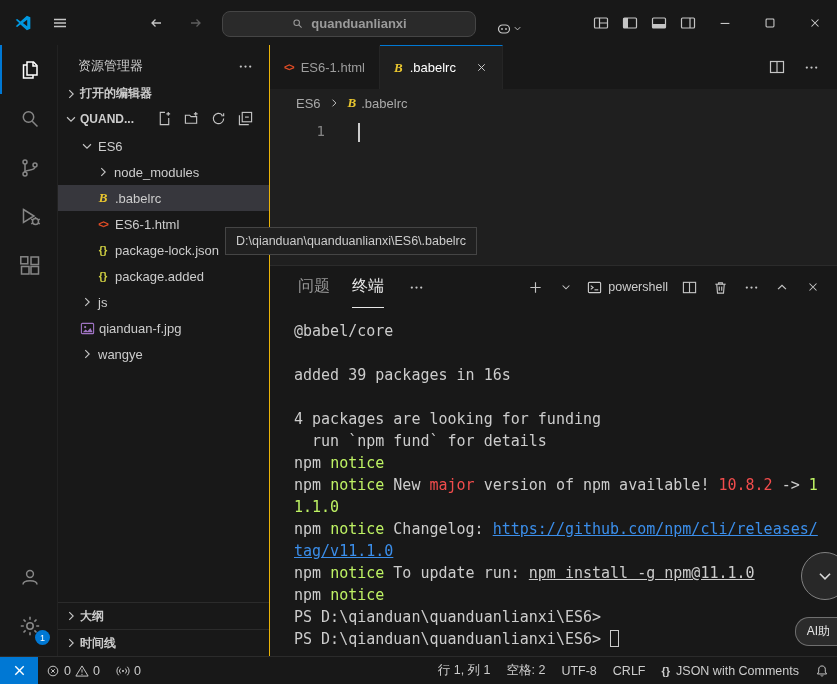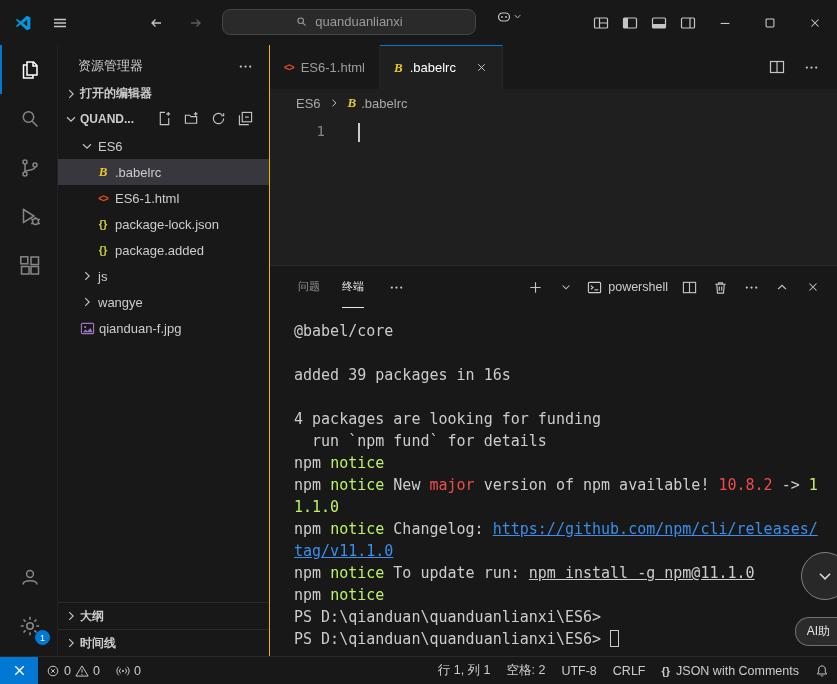--- a/index.html
+++ b/index.html
@@ -4,21 +4,21 @@
 <style>
   * { margin:0; padding:0; box-sizing:border-box; }
   html,body { width:837px; height:684px; overflow:hidden; background:#181818;
               font-family:"Liberation Sans",sans-serif; }
   .app { position:relative; width:837px; height:684px; display:flex; flex-direction:column; color:#cccccc; }
   svg { display:block; }
 
   
   .titlebar { flex:0 0 45px; display:flex; align-items:center; background:#181818; }
   .tb-left { display:flex; align-items:center; gap:18px; padding-left:14px; width:142px; }
-  .tb-center { display:flex; align-items:flex-start; gap:12px; }
+  .tb-center { display:flex; align-items:flex-end; gap:12px;font-weight:bold; }
   .nav-btn { width:28px; height:28px; display:flex; align-items:center; justify-content:center; color:#c5c5c5; }
   .nav-btn.dim { opacity:.4; }
   .searchbox { width:254px; height:26px; background:#2a2a2a; border:1px solid #454545; border-radius:8px;
                display:flex; align-items:center; justify-content:center; gap:7px; color:#9a9a9a; font-size:13px; }
   .tb-right { margin-left:auto; display:flex; align-items:center; }
   .tb-icon { width:29px; height:29px; display:flex; align-items:center; justify-content:center; color:#c5c5c5; }
   .chat-group { display:flex; align-items:center; margin-left:8px; color:#c5c5c5; }
   .win-btn { width:45px; height:45px; display:flex; align-items:center; justify-content:center; color:#cfcfcf; }
 
   
@@ -64,21 +64,21 @@
   .tab .close { margin-left:12px; color:#cccccc; display:flex; }
   .tabs-actions { margin-left:auto; display:flex; align-items:center; gap:14px; padding-right:16px; color:#c5c5c5; }
   .breadcrumb { height:28px; display:flex; align-items:center; gap:5px; padding-left:26px; font-size:13px; color:#a9a9a9; }
   .editor-body { flex:1; position:relative; font-family:"DejaVu Sans Mono",monospace; }
   .line-num { position:absolute; top:6px; left:0; width:55px; text-align:right; color:#858585; font-size:14px; }
   .caret { position:absolute; top:6px; left:88px; width:2px; height:19px; background:#cccccc; }
 
   
   .panel { height:391px; background:#181818; border-top:1px solid #2b2b2b; display:flex; flex-direction:column; }
   .panel-header { height:42px; display:flex; align-items:center; padding:0 14px 0 28px; }
-  .p-tab { height:100%; display:flex; align-items:center; margin-right:22px; font-size:11px; color:#969696; border-bottom:1px solid transparent; }
+  .p-tab { height:100%; display:flex; align-items:center; margin-right:22px; font-size:16px; color:#969696; border-bottom:1px solid transparent; }
   .p-tab.active { color:#e7e7e7; border-bottom-color:#e7e7e7; }
   .p-actions { margin-left:auto; display:flex; align-items:center; gap:11px; color:#c5c5c5; }
   .shell-item { display:flex; align-items:center; gap:6px; font-size:12.5px; color:#cccccc; }
   .terminal { flex:1; overflow:hidden; padding:12px 8px 0 24px; font-family:"DejaVu Sans Mono",monospace;
               font-size:15px; line-height:22px; color:#cccccc; white-space:pre-wrap; }
   .t-blue { color:#bef264; }
   .t-red { color:#f14c4c; }
   .t-link { color:#3b8eea; text-decoration:underline; }
   .t-underline { text-decoration:underline; }
   .t-cursor { display:inline-block; width:9px; height:17px; border:1px solid #cccccc; vertical-align:-3px; }
@@ -308,20 +308,28 @@
 
       <div class="tree">
           <div class="tree-row" style="padding-left: 20px;">
             <span class="chev open">
               <svg width="14" height="14" viewBox="0 0 16 16" fill="none" stroke="currentColor" stroke-width="1.3">
                 <path d="M6 3.5 10.5 8 6 12.5"></path>
               </svg>
             </span>
             <span class="tree-label">ES6</span>
           </div>
+          <div class="tree-row" style="padding-left: 36px;">
+            <span class="chev">
+              <svg width="14" height="14" viewBox="0 0 16 16" fill="none" stroke="currentColor" stroke-width="1.3">
+                <path d="M6 3.5 10.5 8 6 12.5"></path>
+              </svg>
+            </span>
+            <span class="tree-label">node_modules</span>
+          </div>
           <div class="tree-row selected" style="padding-left: 36px;">
             <span class="ficon">
               <span class="gi babel">B</span>
             </span>
             <span class="tree-label">.babelrc</span>
           </div>
           <div class="tree-row" style="padding-left: 36px;">
             <span class="ficon">
               <span class="gi html">&lt;&gt;</span>
             </span>
@@ -339,38 +347,38 @@
             </span>
             <span class="tree-label">package.added</span>
           </div>
           <div class="tree-row" style="padding-left: 20px;">
             <span class="chev">
               <svg width="14" height="14" viewBox="0 0 16 16" fill="none" stroke="currentColor" stroke-width="1.3">
                 <path d="M6 3.5 10.5 8 6 12.5"></path>
               </svg>
             </span>
             <span class="tree-label">js</span>
-          </div>
-          <div class="tree-row" style="padding-left: 20px;">
-            <span class="chev">
-              <svg width="14" height="14" viewBox="0 0 16 16" fill="none" stroke="currentColor" stroke-width="1.3">
-                <path d="M6 3.5 10.5 8 6 12.5"></path>
-              </svg>
-            </span>
-            <span class="tree-label">wangye</span>
           </div>
           <div class="tree-row" style="padding-left: 20px;">
             <span class="ficon">
               <svg width="15" height="15" viewBox="0 0 16 16">
                 <rect x="1.5" y="2.5" width="13" height="11" rx="1" fill="none" stroke="#a074c4" stroke-width="1.2"></rect>
                 <circle cx="5.5" cy="6.5" r="1.2" fill="#a074c4"></circle>
                 <path d="M3 12l3-3 2 2 3-3.5 2.5 4.5z" fill="#a074c4"></path>
               </svg>
             </span>
             <span class="tree-label">qianduan-f.jpg</span>
+          </div>
+          <div class="tree-row" style="padding-left: 20px;">
+            <span class="chev">
+              <svg width="14" height="14" viewBox="0 0 16 16" fill="none" stroke="currentColor" stroke-width="1.3">
+                <path d="M6 3.5 10.5 8 6 12.5"></path>
+              </svg>
+            </span>
+            <span class="tree-label">wangye</span>
           </div>
         </div>
 
       <div class="sb-bottom">
         <div class="section-row bordered">
           <span class="chev">
             <svg width="14" height="14" viewBox="0 0 16 16" fill="none" stroke="currentColor" stroke-width="1.3">
                 <path d="M6 3.5 10.5 8 6 12.5"></path>
               </svg>
           </span>
@@ -541,20 +549,21 @@
       </div>
       <div class="sb-item">
         <svg width="14" height="14" viewBox="0 0 16 16" fill="none" stroke="currentColor" stroke-width="1.1">
             <path d="M8 2.2c-2.2 0-3.8 1.6-3.8 3.8v3L2.8 11.4h10.4L11.8 9V6c0-2.2-1.6-3.8-3.8-3.8z"></path>
             <path d="M6.7 13a1.4 1.4 0 0 0 2.6 0"></path>
           </svg>
       </div>
     </div>
   </div>
 
+  <div class="tooltip">D:\qianduan\quanduanlianxi\ES6\.babelrc</div>
   <div class="ai-circle">
     <svg width="18" height="18" viewBox="0 0 16 16" fill="none" stroke="currentColor" stroke-width="1.4">
         <path d="M3.5 6 8 10.5 12.5 6"></path>
       </svg>
   </div>
   <div class="ai-tag">AI助</div>
 
 </div>
 
 </body></html>

